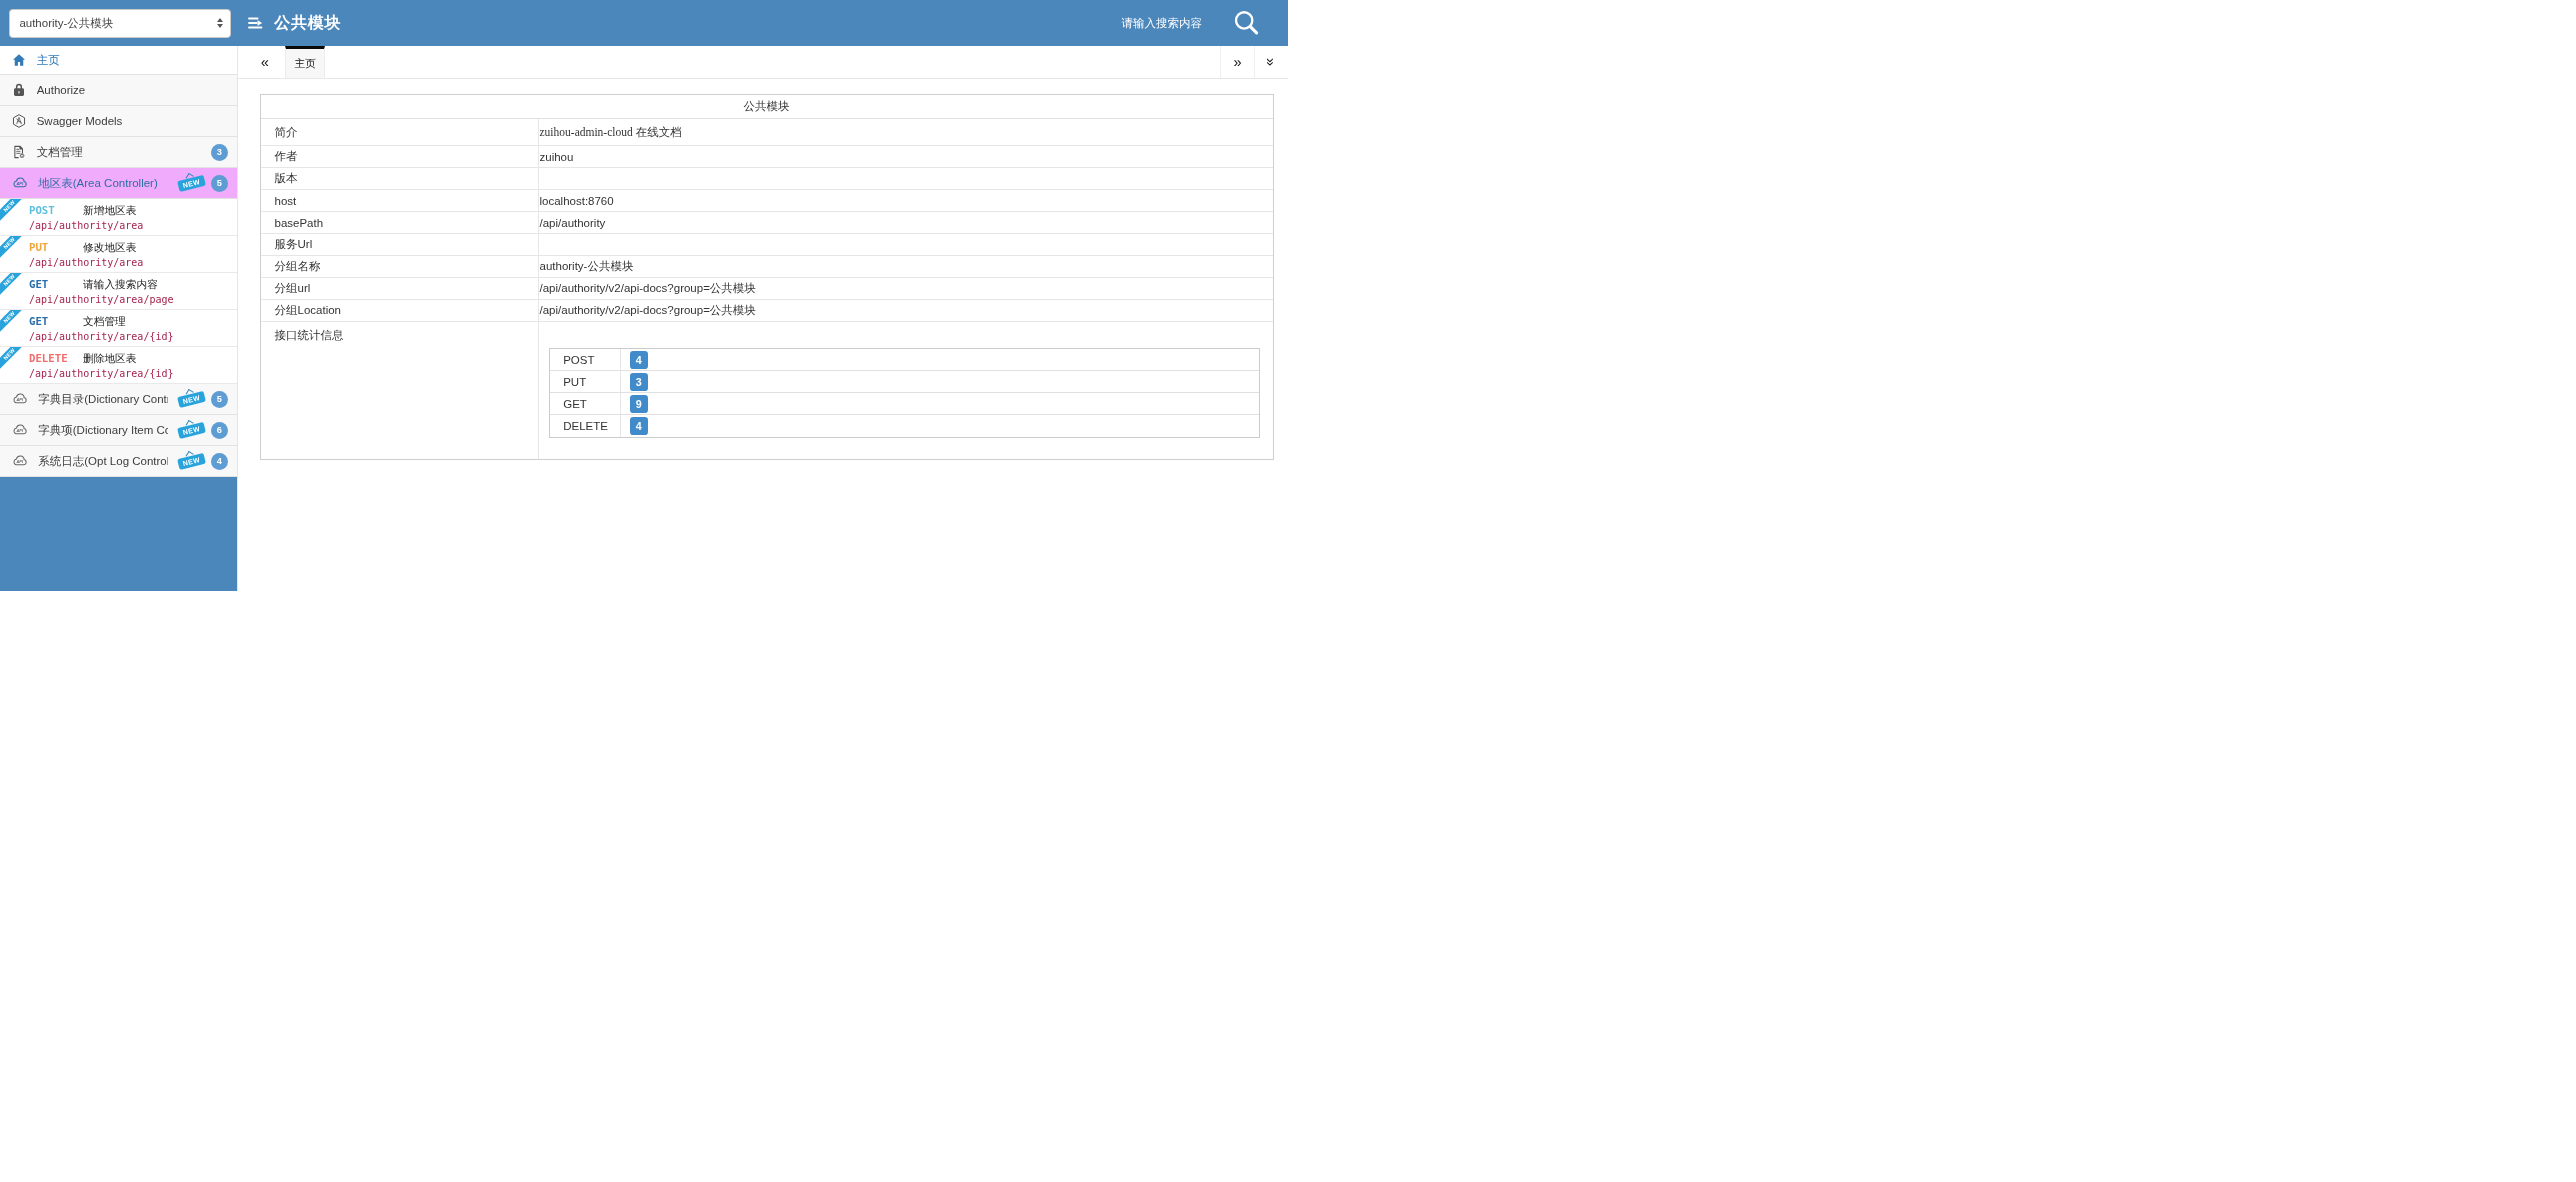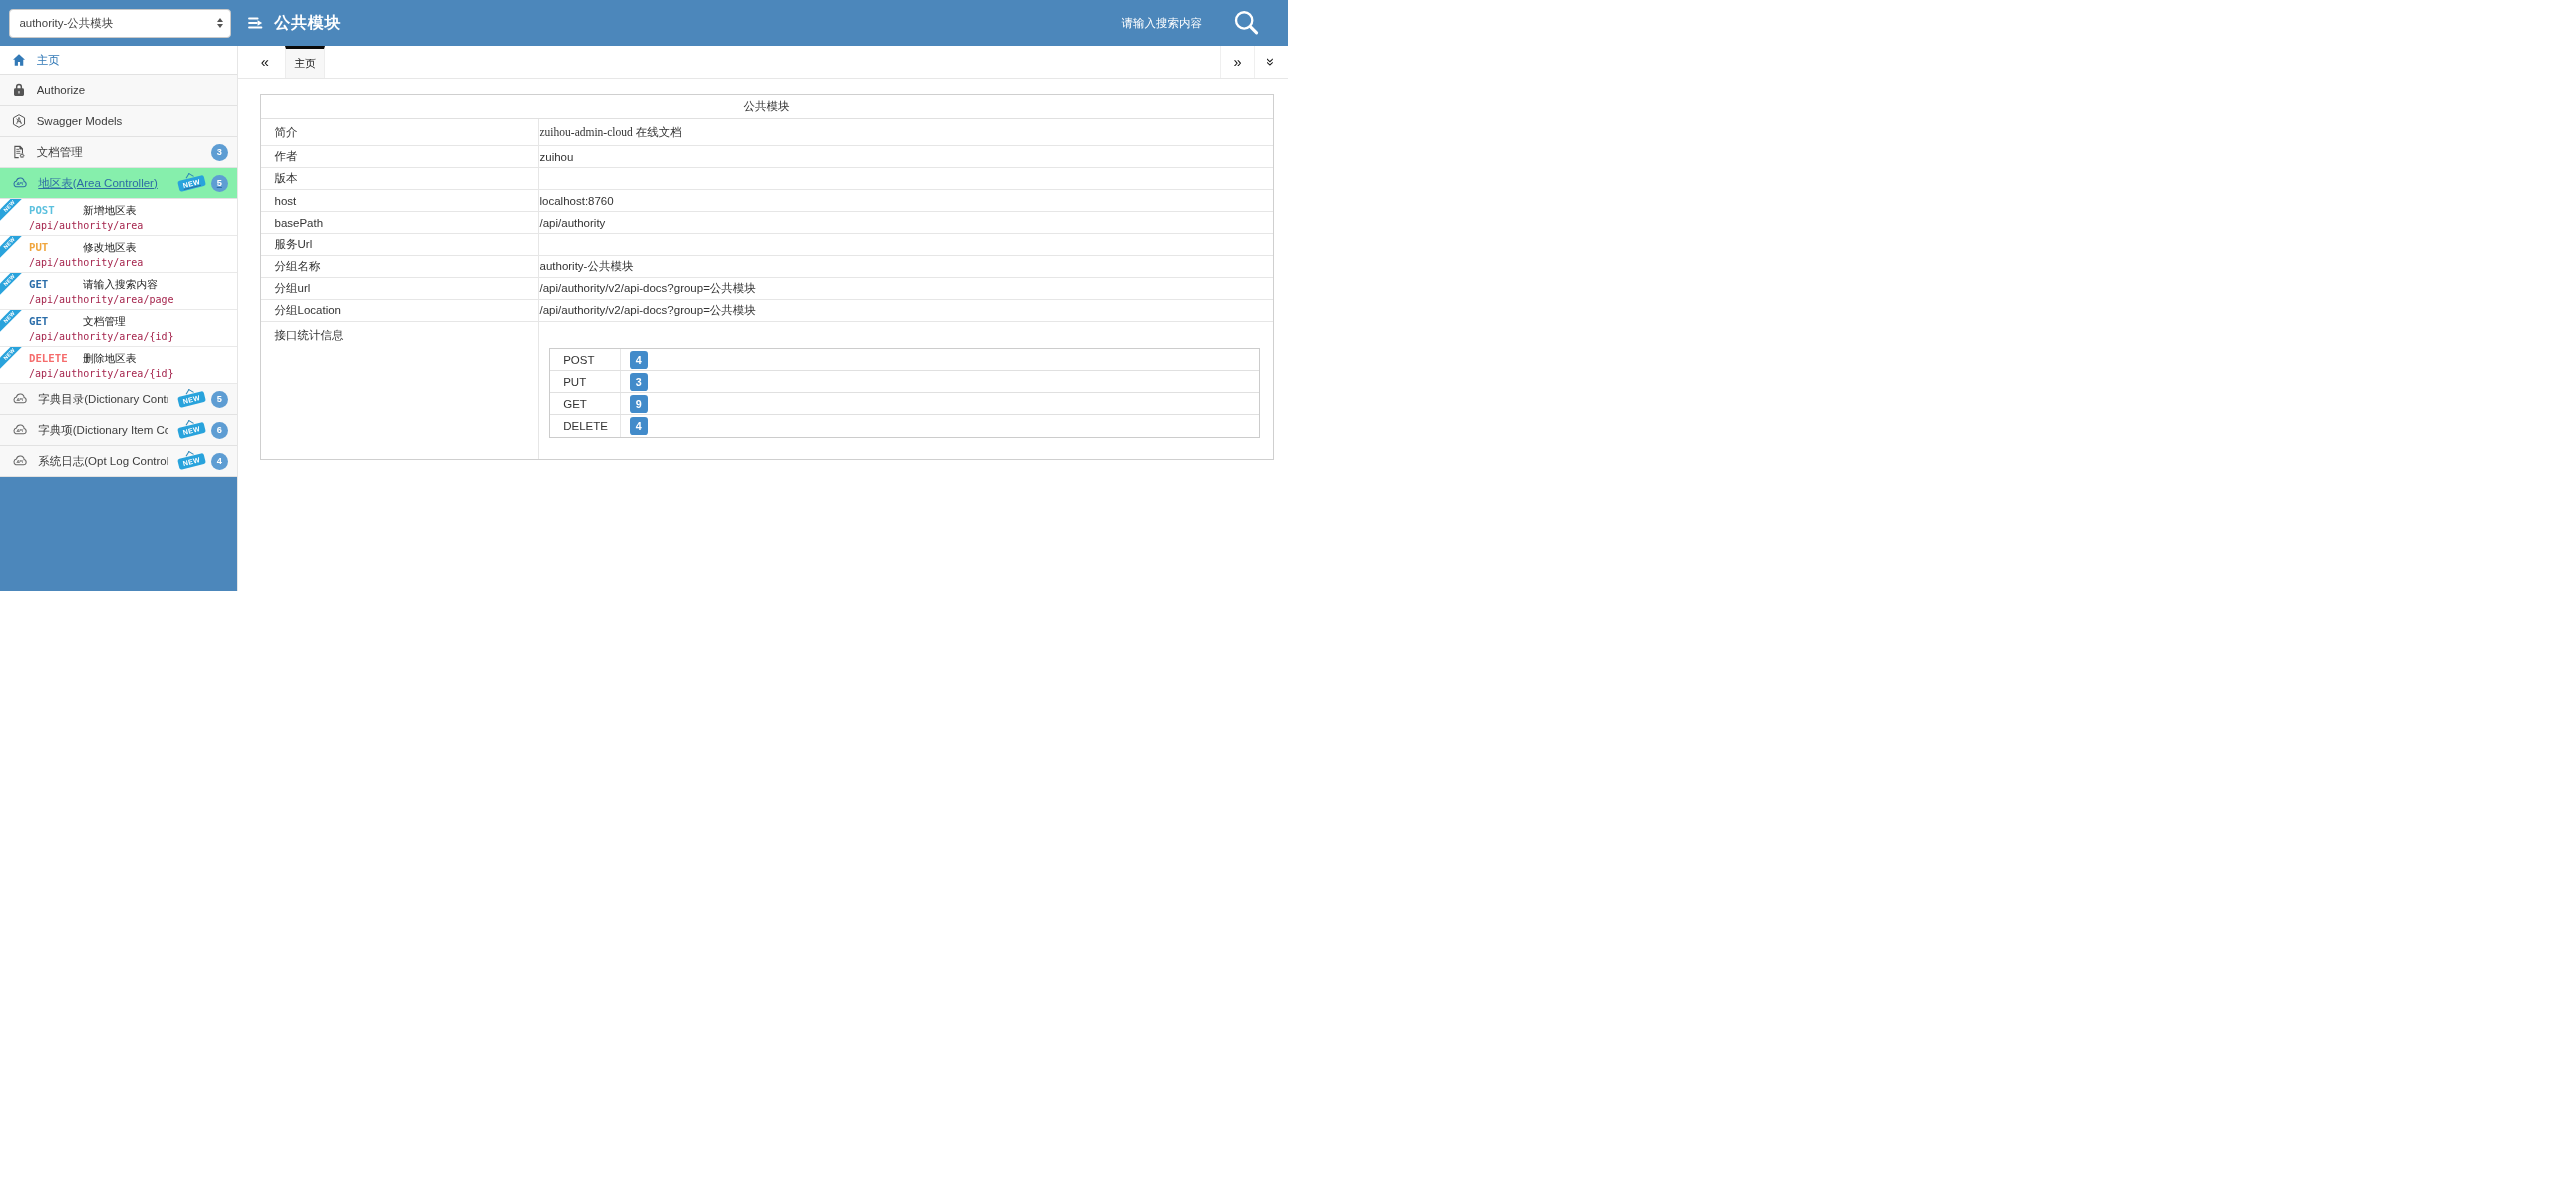--- a/index.html
+++ b/index.html
@@ -23,21 +23,21 @@
 
   
   .bodywrap { flex:1; display:flex; min-height:0; }
 
   
   .sidebar { width:238px; flex:0 0 238px; display:flex; flex-direction:column; border-right:0.8px solid #e6e6e6; background:#fff; }
   .side-item { height:31px; flex:0 0 31px; display:flex; align-items:center; gap:10px;
     padding:0 9.2px 0 10.7px; background:#f8f8f8; border-bottom:0.8px solid #e2e2e2;
     font-size:11.5px; color:#3c3c3c; cursor:pointer; }
   .side-item.home { height:29px; flex-basis:29px; background:#fff; color:#337ab7; }
-  .side-item.selected { background:#86efac; color:#2e6da4;text-decoration:underline; }
+  .side-item.selected { background:#f0abfc; color:#2e6da4; }
   .side-item .lbl { white-space:nowrap; overflow:hidden; }
   .side-item .right { margin-left:auto; display:flex; align-items:center; gap:6.1px; }
   .cnt-badge { width:17px; height:17px; border-radius:50%; color:#fff;
     font-size:9.2px; font-weight:bold; display:flex; align-items:center; justify-content:center; }
   .new-tag { color:#fff; font-size:7px; font-weight:bold; padding:2.3px 4.6px 1.5px;
     border-radius:2.3px; transform:rotate(-14deg); position:relative; letter-spacing:0.4px; }
   .new-tag::before { content:""; position:absolute; top:-3.8px; left:50%; width:4.6px; height:4.6px;
     border:0.8px solid #2b86b9; border-bottom:none; border-left:none; transform:translateX(-50%) rotate(-45deg); }
 
   

